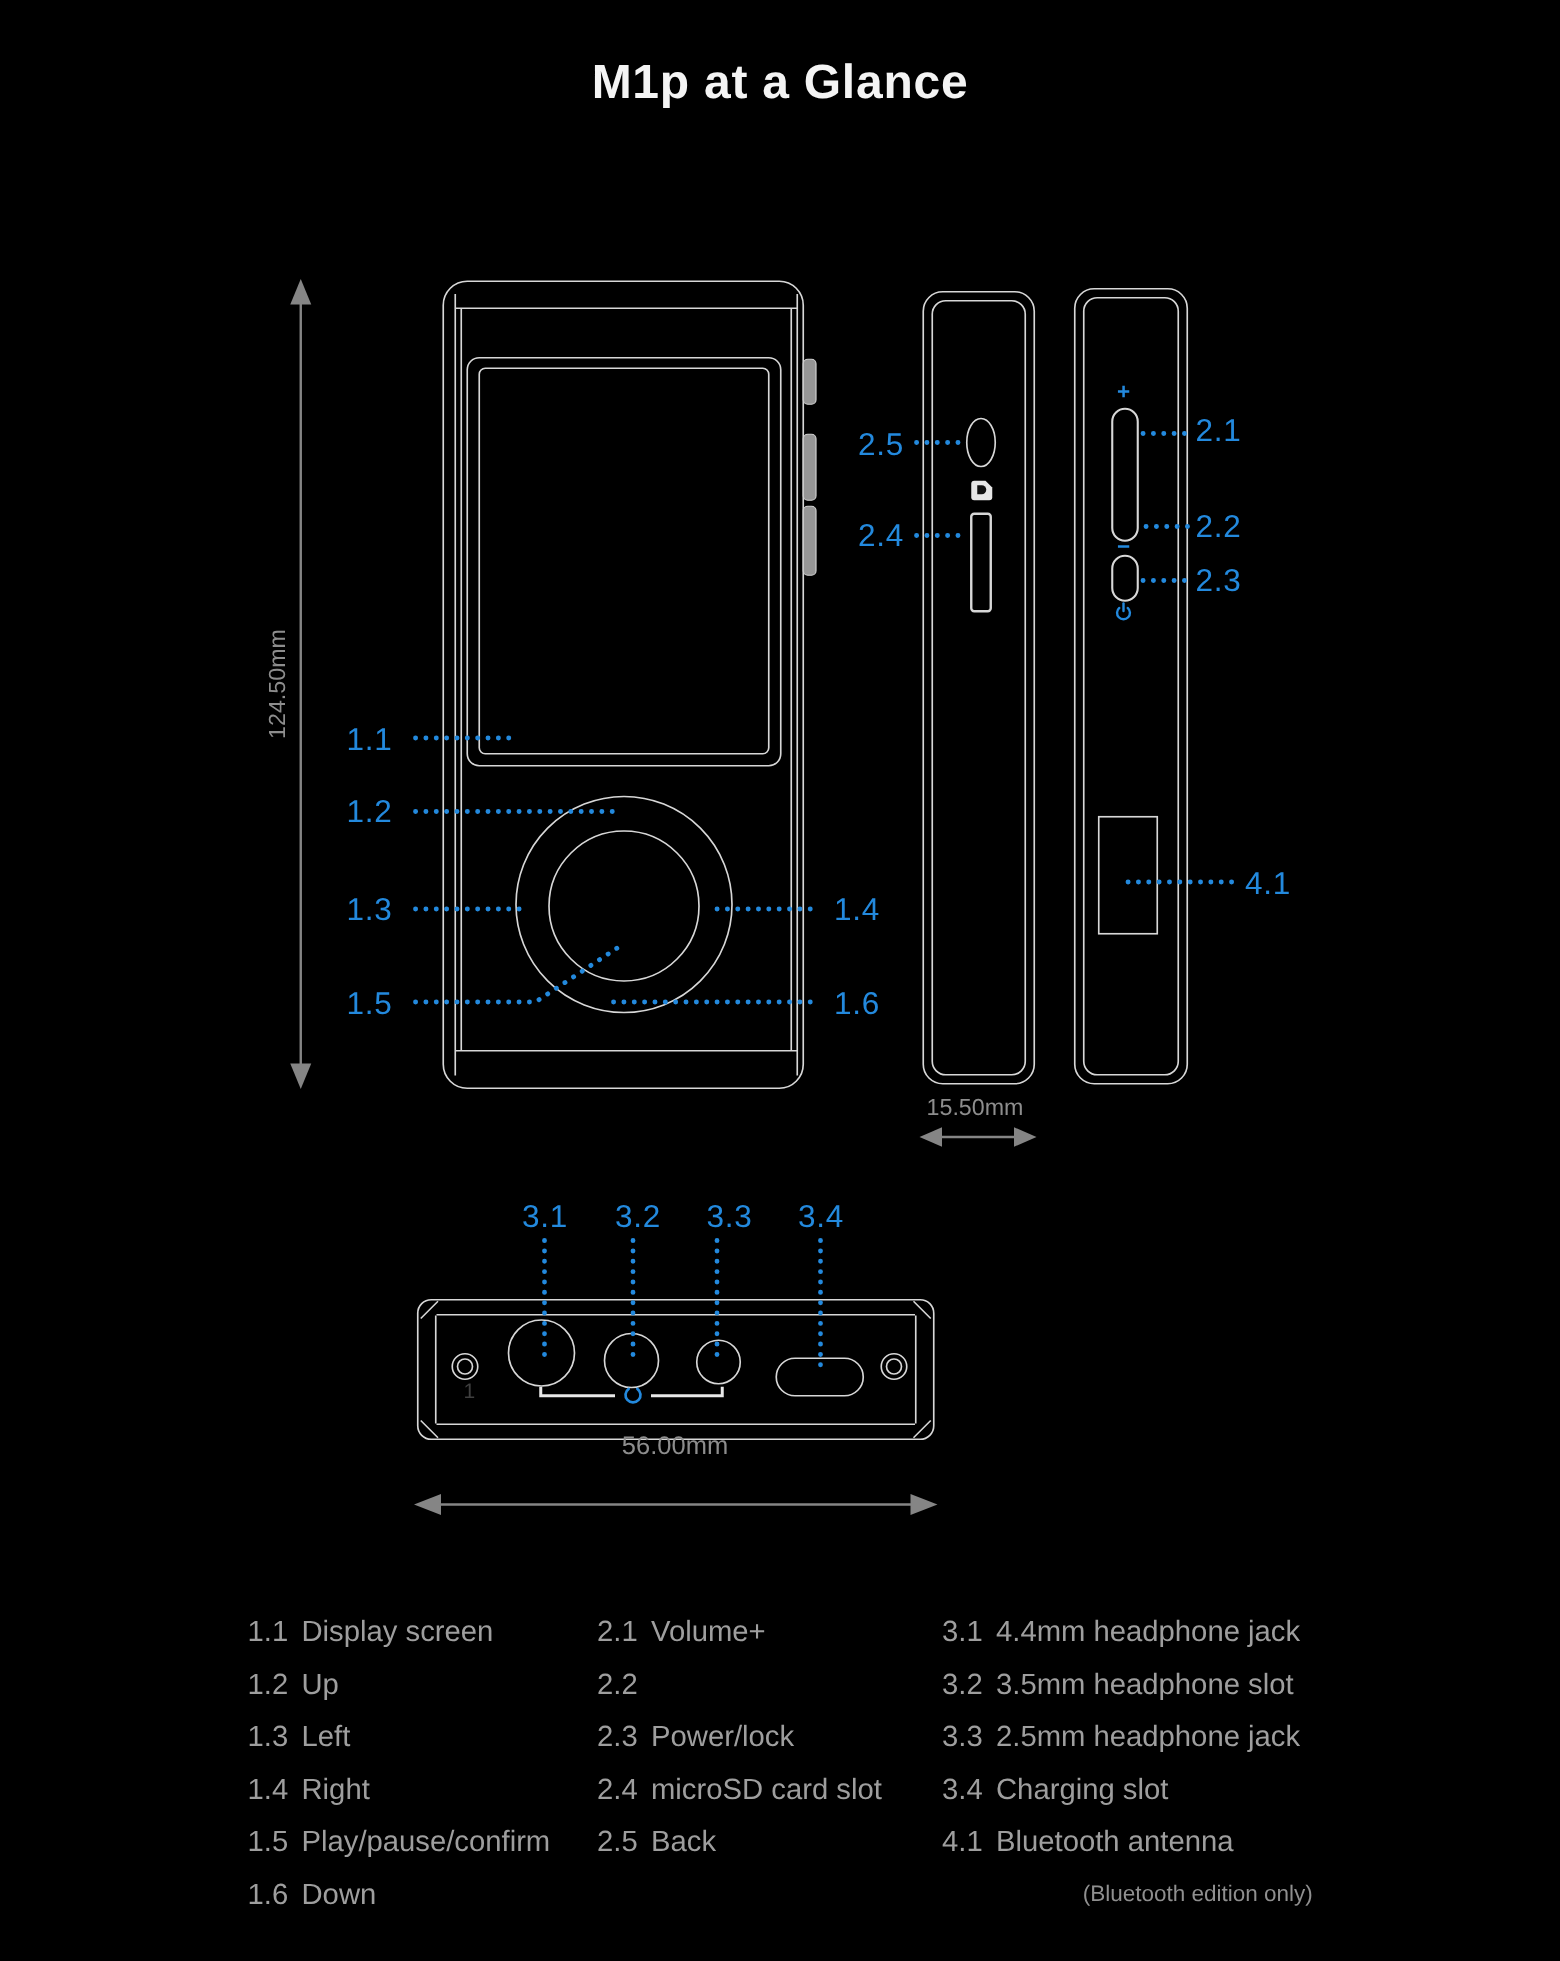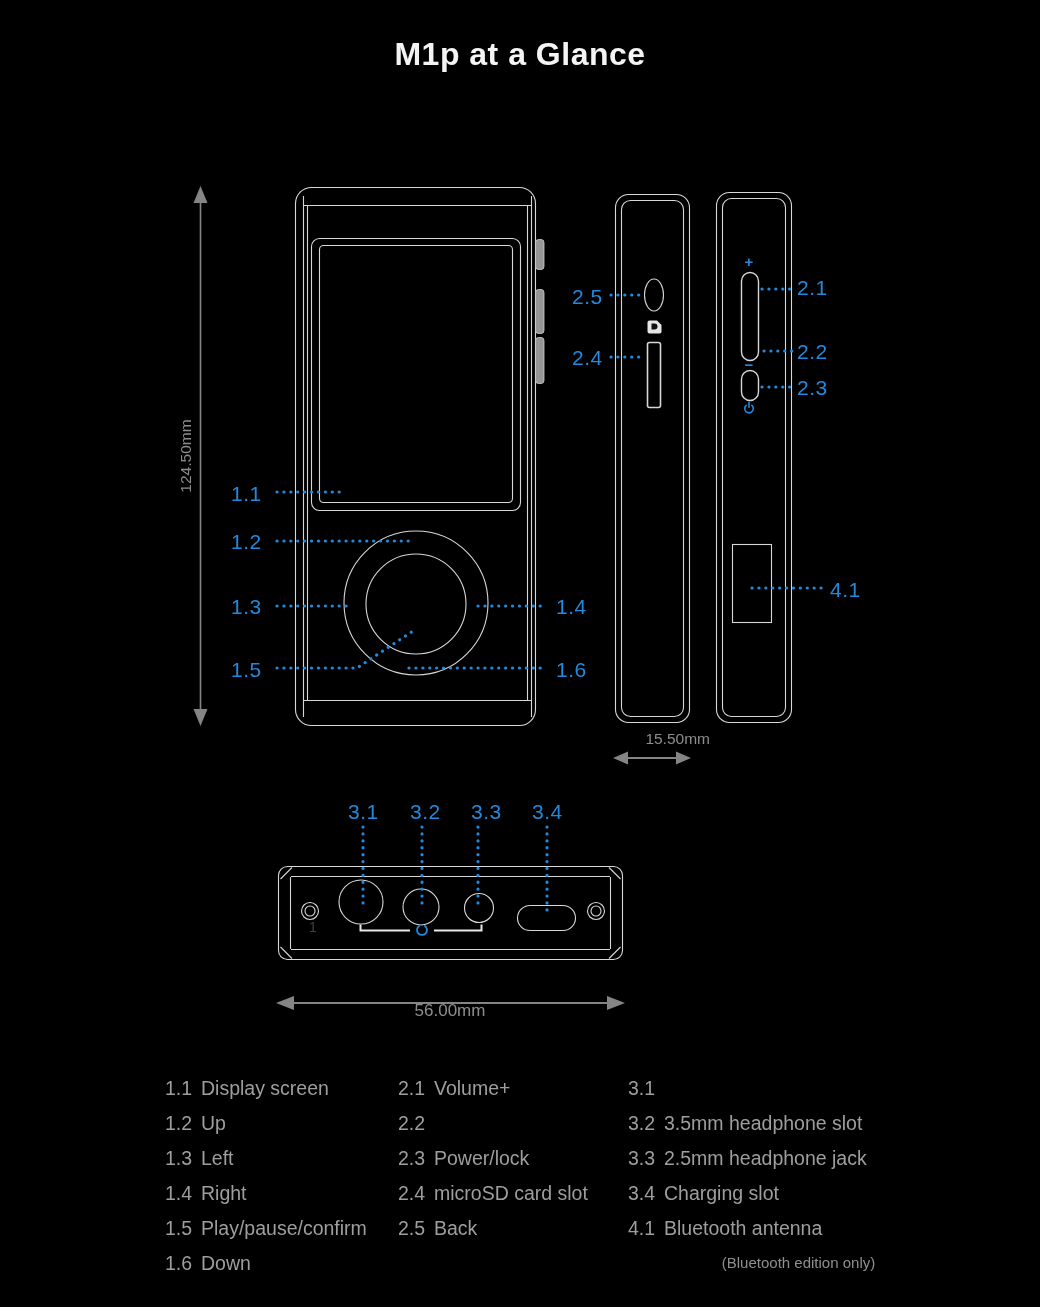--- a/index.html
+++ b/index.html
@@ -18,22 +18,22 @@
     position:absolute;left:0;top:36px;width:1040px;text-align:center;
     color:#f4f4f4;font-size:32px;font-weight:700;letter-spacing:0.5px;margin:0;
   }
   svg.lineart{position:absolute;left:0;top:0;}
   .callout{
     position:absolute;color:var(--blue);font-size:21px;line-height:1.1;
     letter-spacing:0.5px;white-space:nowrap;
   }
   .dimtext{position:absolute;color:var(--dim);font-size:15.5px;white-space:nowrap;}
   .dim-height{left:116px;top:447px;width:140px;text-align:center;transform:rotate(-90deg);}
-  .dim-depth{left:590px;top:730px;width:120px;text-align:right;}
-  .dim-width{left:370px;top:1001px;width:160px;text-align:center;font-size:17px;}
+  .dim-depth{left:590px;top:730px;width:120px;text-align:center;}
+  .dim-width{left:370px;top:954px;width:160px;text-align:center;font-size:17px;}
   .side-glyph{position:absolute;color:var(--blue);font-size:15px;width:14px;text-align:center;line-height:1;font-weight:700;}
   .bottom-mark{position:absolute;left:309px;top:919px;color:#3f3f3f;font-size:14px;}
   .legend-col{position:absolute;top:1077px;}
   .legend-col.c1{left:165px;width:232px;}
   .legend-col.c2{left:398px;width:230px;}
   .legend-col.c3{left:628px;width:310px;}
   .legend-row{display:flex;height:35px;color:var(--legend);font-size:19.5px;line-height:1.15;}
   .lnum{width:36px;flex:none;}
   .llabel{flex:1;}
   .legend-note{height:35px;color:#8f8f8f;font-size:15px;padding-left:31px;line-height:1.4;text-align:center;}
@@ -230,20 +230,21 @@
       </div>
     <div class="legend-row">
         <span class="lnum">2.5</span>
         <span class="llabel">Back</span>
       </div>
   </div>
 
   <div class="legend-col c3">
     <div class="legend-row">
         <span class="lnum">3.1</span>
+        <span class="llabel">4.4mm headphone jack</span>
       </div>
     <div class="legend-row">
         <span class="lnum">3.2</span>
         <span class="llabel">3.5mm headphone slot</span>
       </div>
     <div class="legend-row">
         <span class="lnum">3.3</span>
         <span class="llabel">2.5mm headphone jack</span>
       </div>
     <div class="legend-row">

